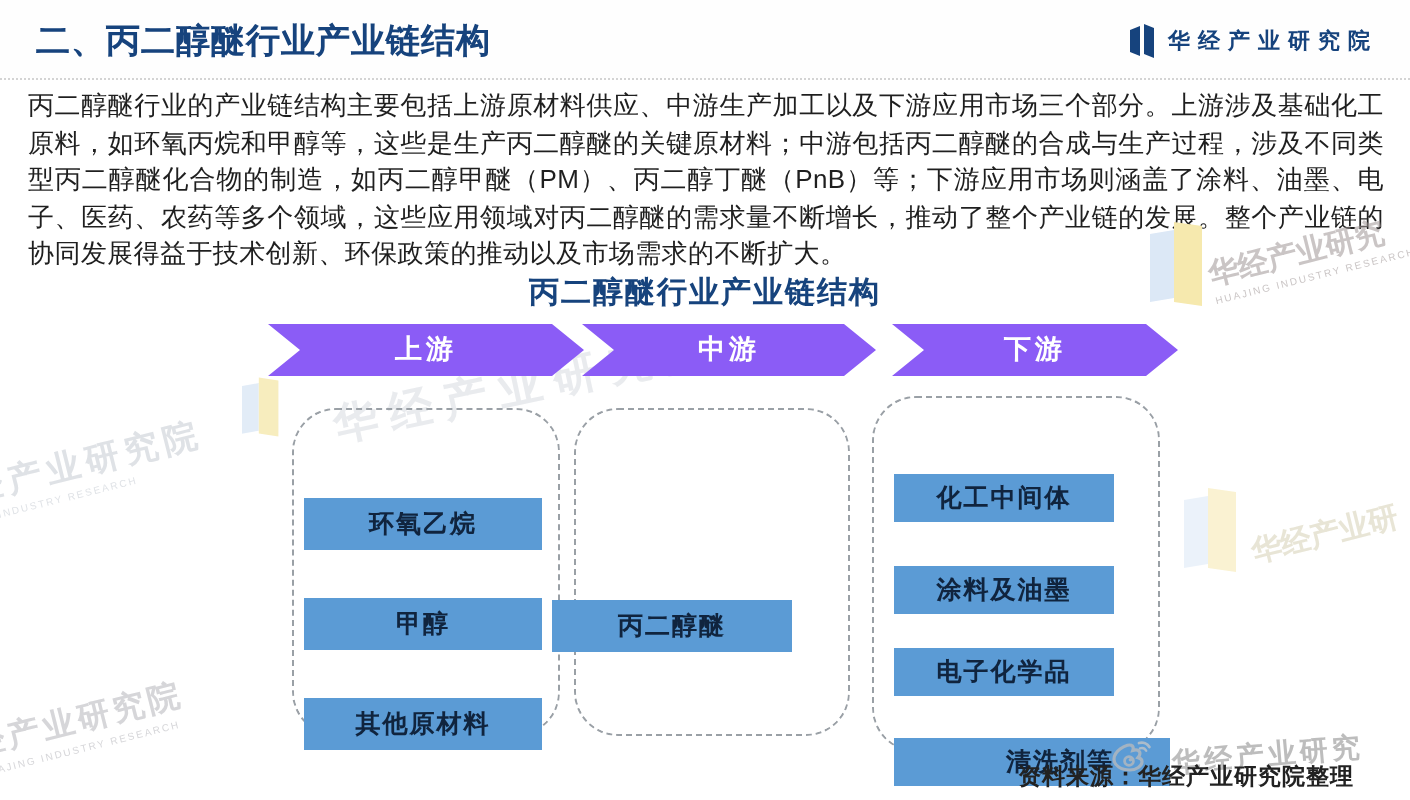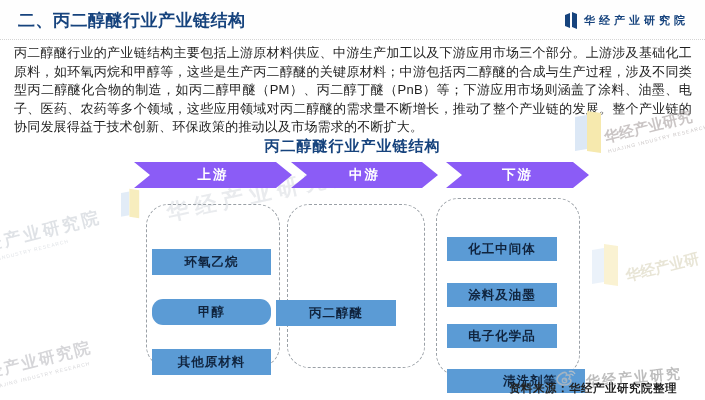--- a/index.html
+++ b/index.html
@@ -33,21 +33,21 @@
   .stage-group{position:absolute;border:1.6px dashed #9aa0a6;border-radius:22px;background:transparent;}
   .group-1{left:146px;top:204px;width:132px;height:162px;}
   .group-2{left:287px;top:204px;width:136px;height:162px;}
   .group-3{left:436px;top:198px;width:142px;height:176px;}
   .item-box{
     position:absolute;height:26px;background:#5b9bd5;color:#10243e;
     display:flex;align-items:center;justify-content:center;
     font-size:12.5px;font-weight:bold;letter-spacing:1px;margin-top:32px;
   }
   .u1{left:152px;top:217px;width:119px;}
-  .u2{left:152px;top:267px;width:119px;border-radius:11px;}
+  .u2{left:152px;top:267px;width:119px;}
   .u3{left:152px;top:317px;width:119px;}
   .m1{left:276px;top:268px;width:120px;}
   .d1{left:447px;top:205px;width:110px;height:24px;}
   .d2{left:447px;top:251px;width:110px;height:24px;}
   .d3{left:447px;top:292px;width:110px;height:24px;text-align:center;}
   .d4{left:447px;top:337px;width:110px;height:24px;padding-left:28px;}
   
   .source-line{position:absolute;right:28px;bottom:4px;font-size:11.5px;font-weight:bold;color:#222222;letter-spacing:0.5px;}
   
   .wm{position:absolute;pointer-events:none;white-space:nowrap;font-weight:bold;}

